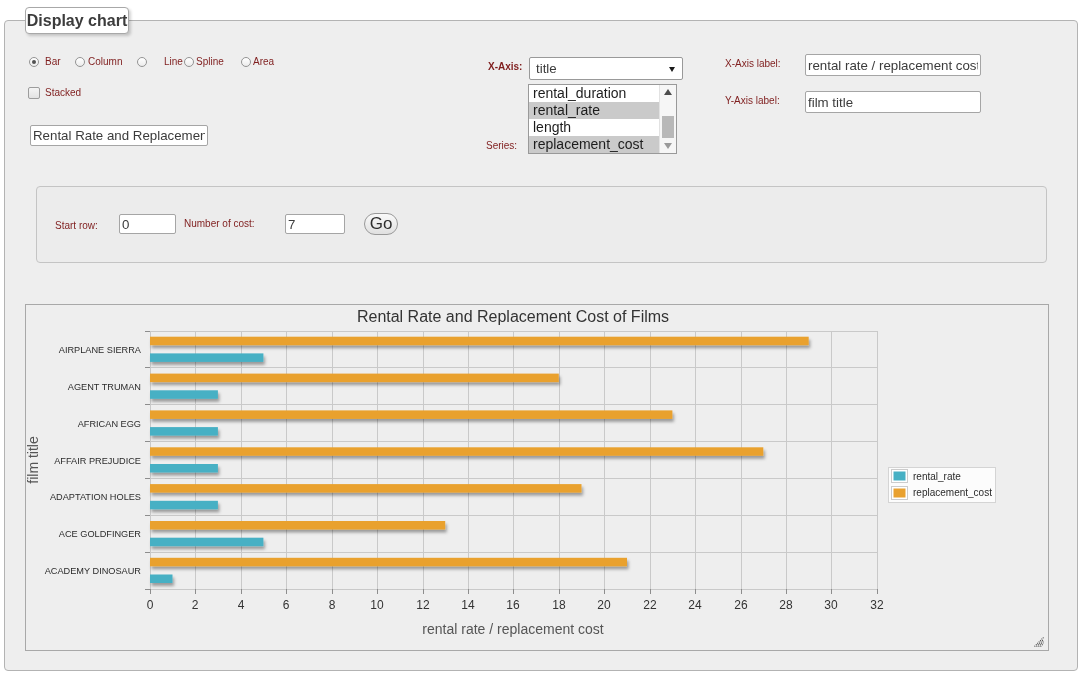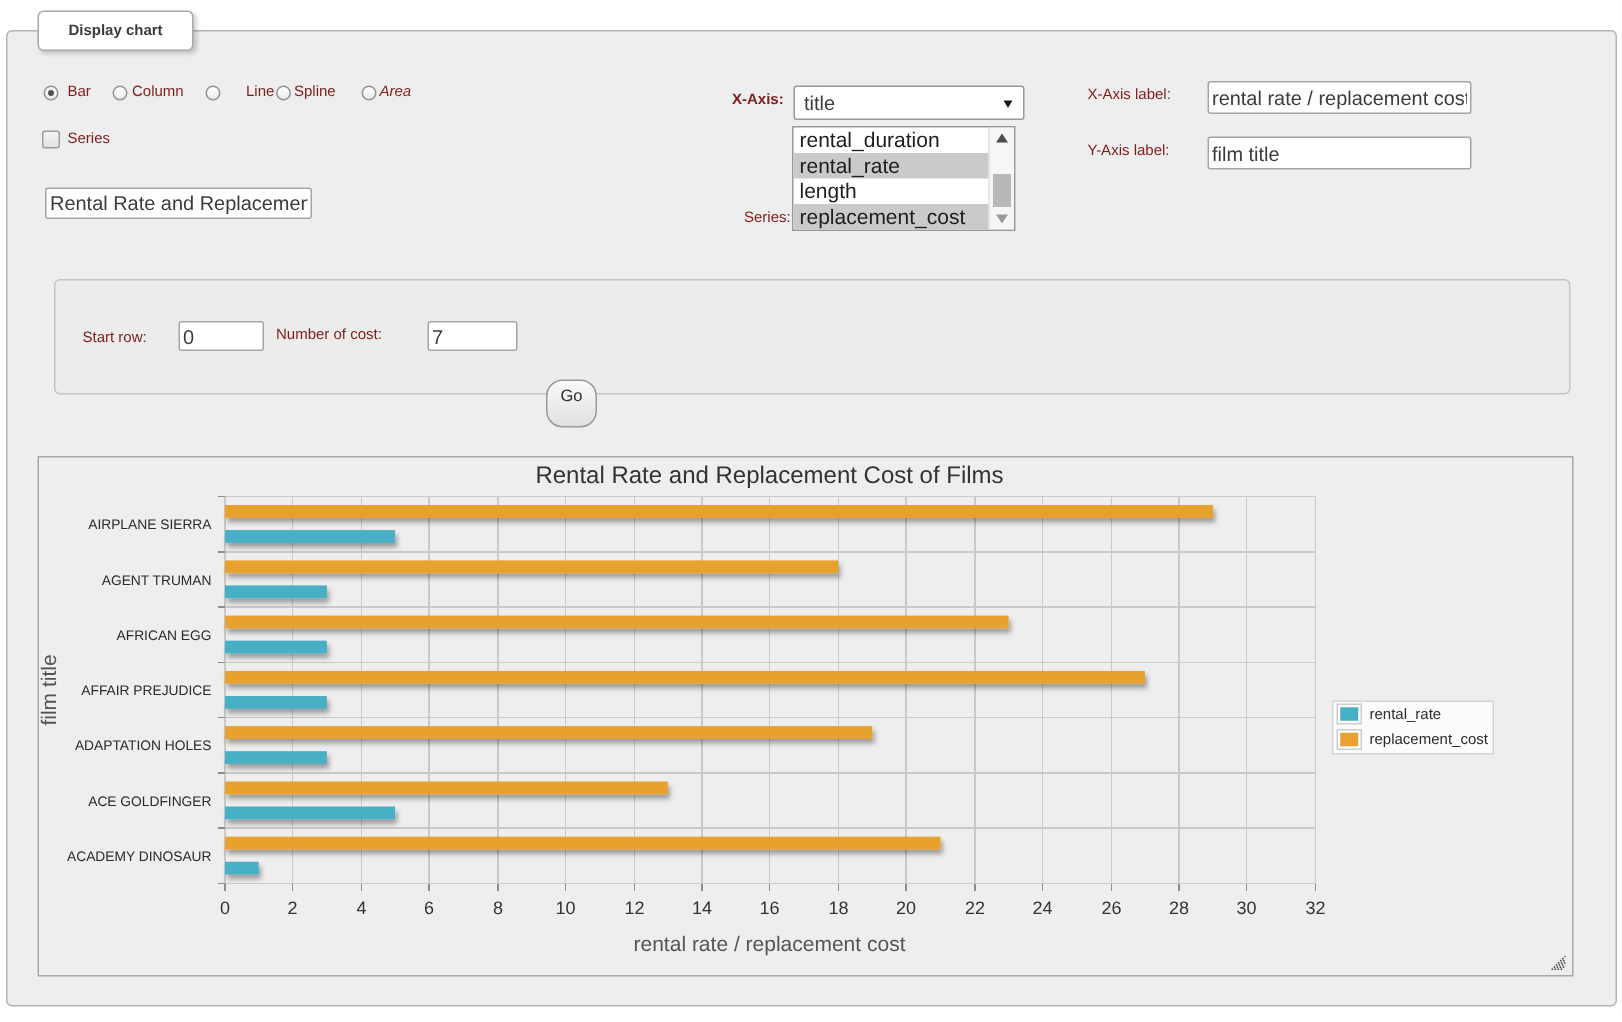--- a/index.html
+++ b/index.html
@@ -1,60 +1,60 @@
 <!DOCTYPE html>
 <html><head>
 <meta charset="utf-8">
 <style>
 * { margin:0; padding:0; box-sizing:border-box; }
 html,body { width:1081px; height:681px; background:#fff; font-family:"Liberation Sans", sans-serif; }
 body { position:relative; overflow:hidden; }
 .abs { position:absolute; }
 .fs { left:4px; top:20px; width:1074px; height:651px; background:#eee; border:1px solid #b3b3b3; border-radius:4px; }
-.legendbox { left:25px; top:7px; width:104px; height:27px; background:#fff; border:1px solid #a8a8a8; border-radius:4px; box-shadow:2px 2px 3px rgba(0,0,0,0.18); font-weight:bold; font-size:10px; color:#3c3c3c; line-height:25px; text-align:center; }
+.legendbox { left:25px; top:7px; width:104px; height:27px; background:#fff; border:1px solid #a8a8a8; border-radius:4px; box-shadow:2px 2px 3px rgba(0,0,0,0.18); font-weight:bold; font-size:16px; color:#3c3c3c; line-height:25px; text-align:center; }
 .lbl { font-size:10px; color:#7f1d1d; }
 .radio { width:10px; height:10px; border:1px solid #949494; border-radius:50%; background:linear-gradient(#fff,#ececec); }
 .radio.on::after { content:""; position:absolute; left:2px; top:2px; width:4px; height:4px; border-radius:50%; background:#515151; }
 .chk { width:12px; height:12px; border:1px solid #9c9c9c; border-radius:2px; background:linear-gradient(#f4f4f4,#e2e2e2); }
 input.txt { border:1px solid #a5a5a5; border-radius:2px; background:#fff; font-family:"Liberation Sans", sans-serif; font-size:13.3px; color:#3b3b3b; padding:0 2px; outline:none; }
 .sel { background:#fff; border:1px solid #999; border-radius:2px; font-size:13.3px; color:#3b3b3b; line-height:19px; padding-left:6px; }
 .sel .arr { position:absolute; right:7px; top:9px; width:0; height:0; border-left:3px solid transparent; border-right:3px solid transparent; border-top:5px solid #1a1a1a; }
 .list { background:#fff; border:1px solid #999; overflow:hidden; }
 .list .it { height:17px; line-height:17px; font-size:14px; color:#1d1d1d; padding-left:4px; white-space:nowrap; }
 .list .it.sel2 { background:#cacaca; }
 .sb { position:absolute; right:0; top:0; width:17px; height:100%; background:#f6f6f6; border-left:1px solid #e2e2e2; }
 .panel { left:36px; top:186px; width:1011px; height:77px; background:#ececec; border:1px solid #c4c4c4; border-radius:4px; }
-.gobtn { left:364px; top:213px; width:34px; height:32px; border:1px solid #999; border-radius:11px; background:linear-gradient(#f9f9f9,#e0e0e0); font-size:11px; color:#2d2d2d; text-align:center; line-height:20px;margin-top:40px; }
+.gobtn { left:364px; top:213px; width:34px; height:22px; border:1px solid #999; border-radius:11px; background:linear-gradient(#f9f9f9,#e0e0e0); font-size:17px; color:#2d2d2d; text-align:center; line-height:20px; }
 .chartbox { left:25px; top:304px; width:1024px; height:347px; background:#eee; border:1px solid #a8a8a8; }
 </style>
 </head>
 <body>
 <div class="abs fs"></div>
 <div class="abs legendbox">Display chart</div>
 
 <div class="abs radio on" style="left:29px; top:57px;"></div>
 <div class="abs lbl" style="left:45px; top:56px;">Bar</div>
 <div class="abs radio" style="left:75px; top:57px;"></div>
 <div class="abs lbl" style="left:88px; top:56px;">Column</div>
 <div class="abs radio" style="left:137px; top:57px;"></div>
 <div class="abs lbl" style="left:150px; top:56px;margin-left:14px;">Line</div>
 <div class="abs radio" style="left:184px; top:57px;"></div>
 <div class="abs lbl" style="left:196px; top:56px;">Spline</div>
 <div class="abs radio" style="left:241px; top:57px;"></div>
-<div class="abs lbl" style="left:253px; top:56px;font-style:italic;">Area</div>
+<div class="abs lbl" style="left:253px; top:56px;">Area</div>
 
 <div class="abs chk" style="left:28px; top:87px;"></div>
-<div class="abs lbl" style="left:45px; top:87px;">Series</div>
+<div class="abs lbl" style="left:45px; top:87px;">Stacked</div>
 
 <input class="abs txt" style="left: 30px; top: 125px; width: 178px; height: 21px;" value="Rental Rate and Replacement Cost of Films">
 
 <div class="abs lbl" style="left:488px; top:61px;font-weight:bold;">X-Axis:</div>
 <div class="abs sel" style="left:529px; top:57px; width:154px; height:23px; line-height:21px;">title<span class="arr"></span></div>
 
-<div class="abs lbl" style="left:486px; top:140px;margin-left:10px;">Series:</div>
+<div class="abs lbl" style="left:486px; top:140px;">Series:</div>
 <div class="abs list" style="left:528px; top:84px; width:149px; height:70px;">
   <div class="it">rental_duration</div>
   <div class="it sel2">rental_rate</div>
   <div class="it">length</div>
   <div class="it sel2">replacement_cost</div>
   <div class="sb">
     <div style="position:absolute; top:4px; left:4px; width:0; height:0; border-left:4px solid transparent; border-right:4px solid transparent; border-bottom:6px solid #4d4d4d;"></div>
     <div style="position:absolute; top:31px; left:2px; width:12px; height:22px; background:#b8b8b8;"></div>
     <div style="position:absolute; bottom:4px; left:4px; width:0; height:0; border-left:4px solid transparent; border-right:4px solid transparent; border-top:6px solid #9a9a9a;"></div>
   </div>

